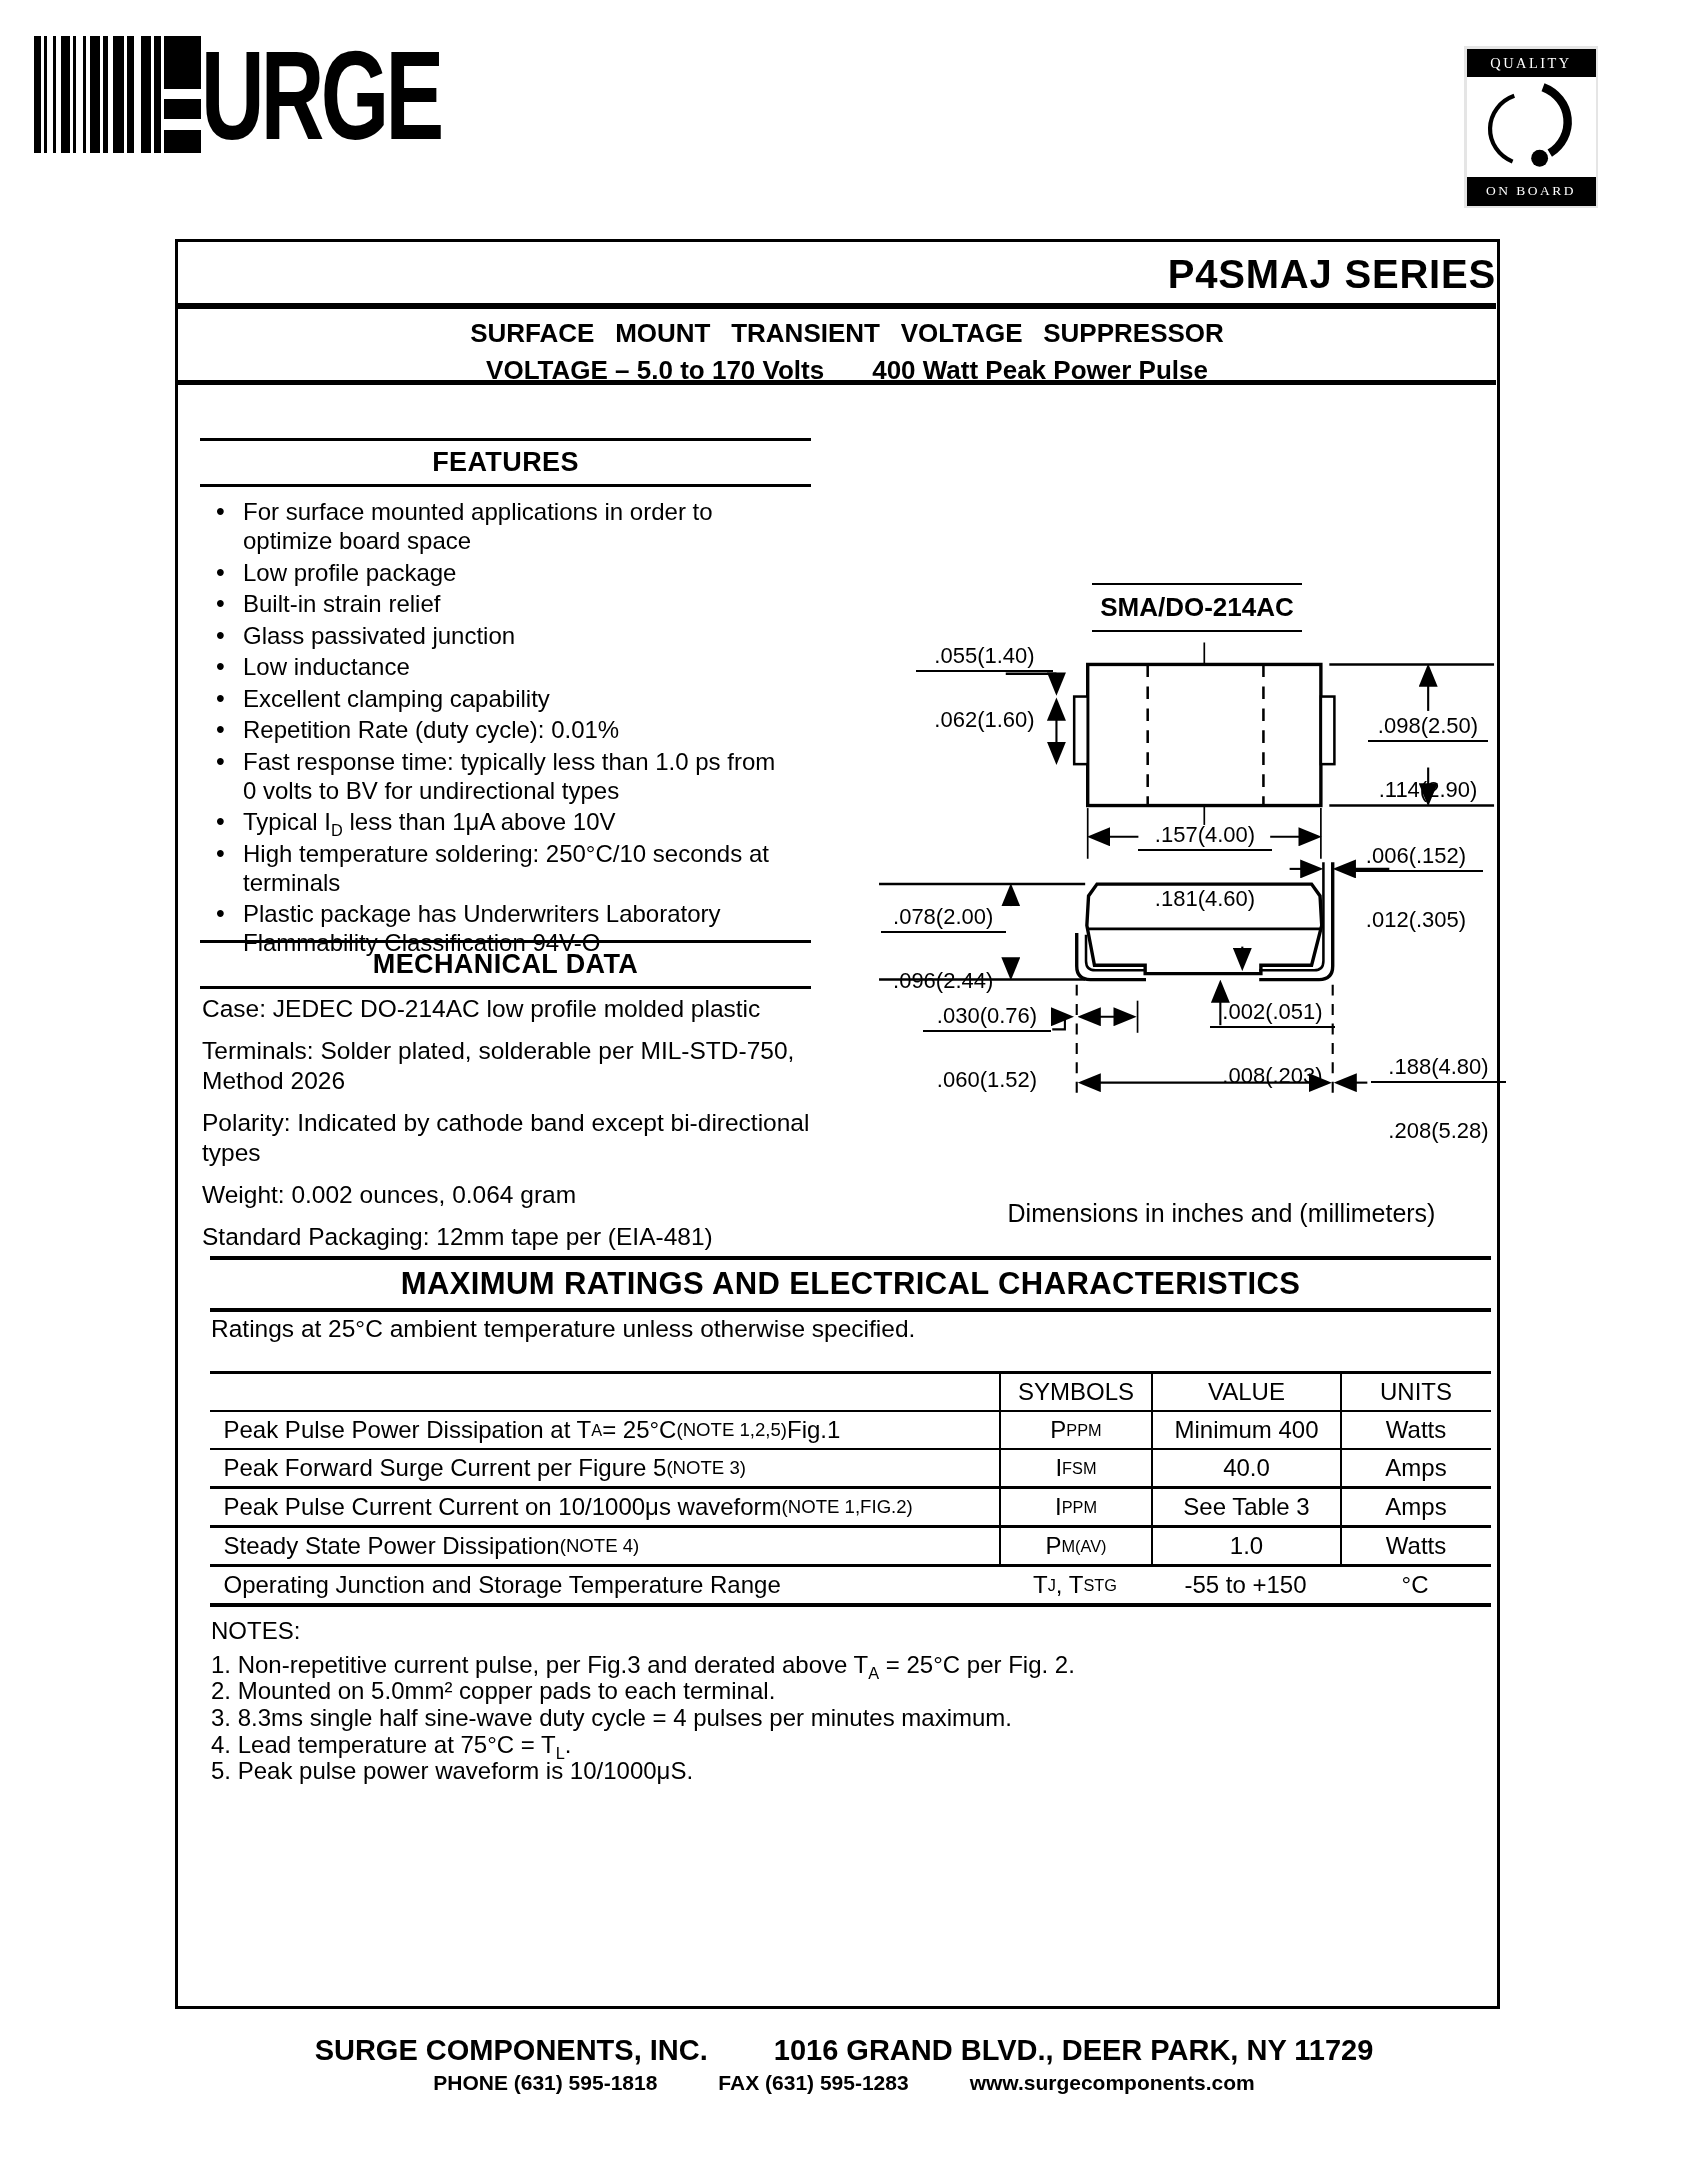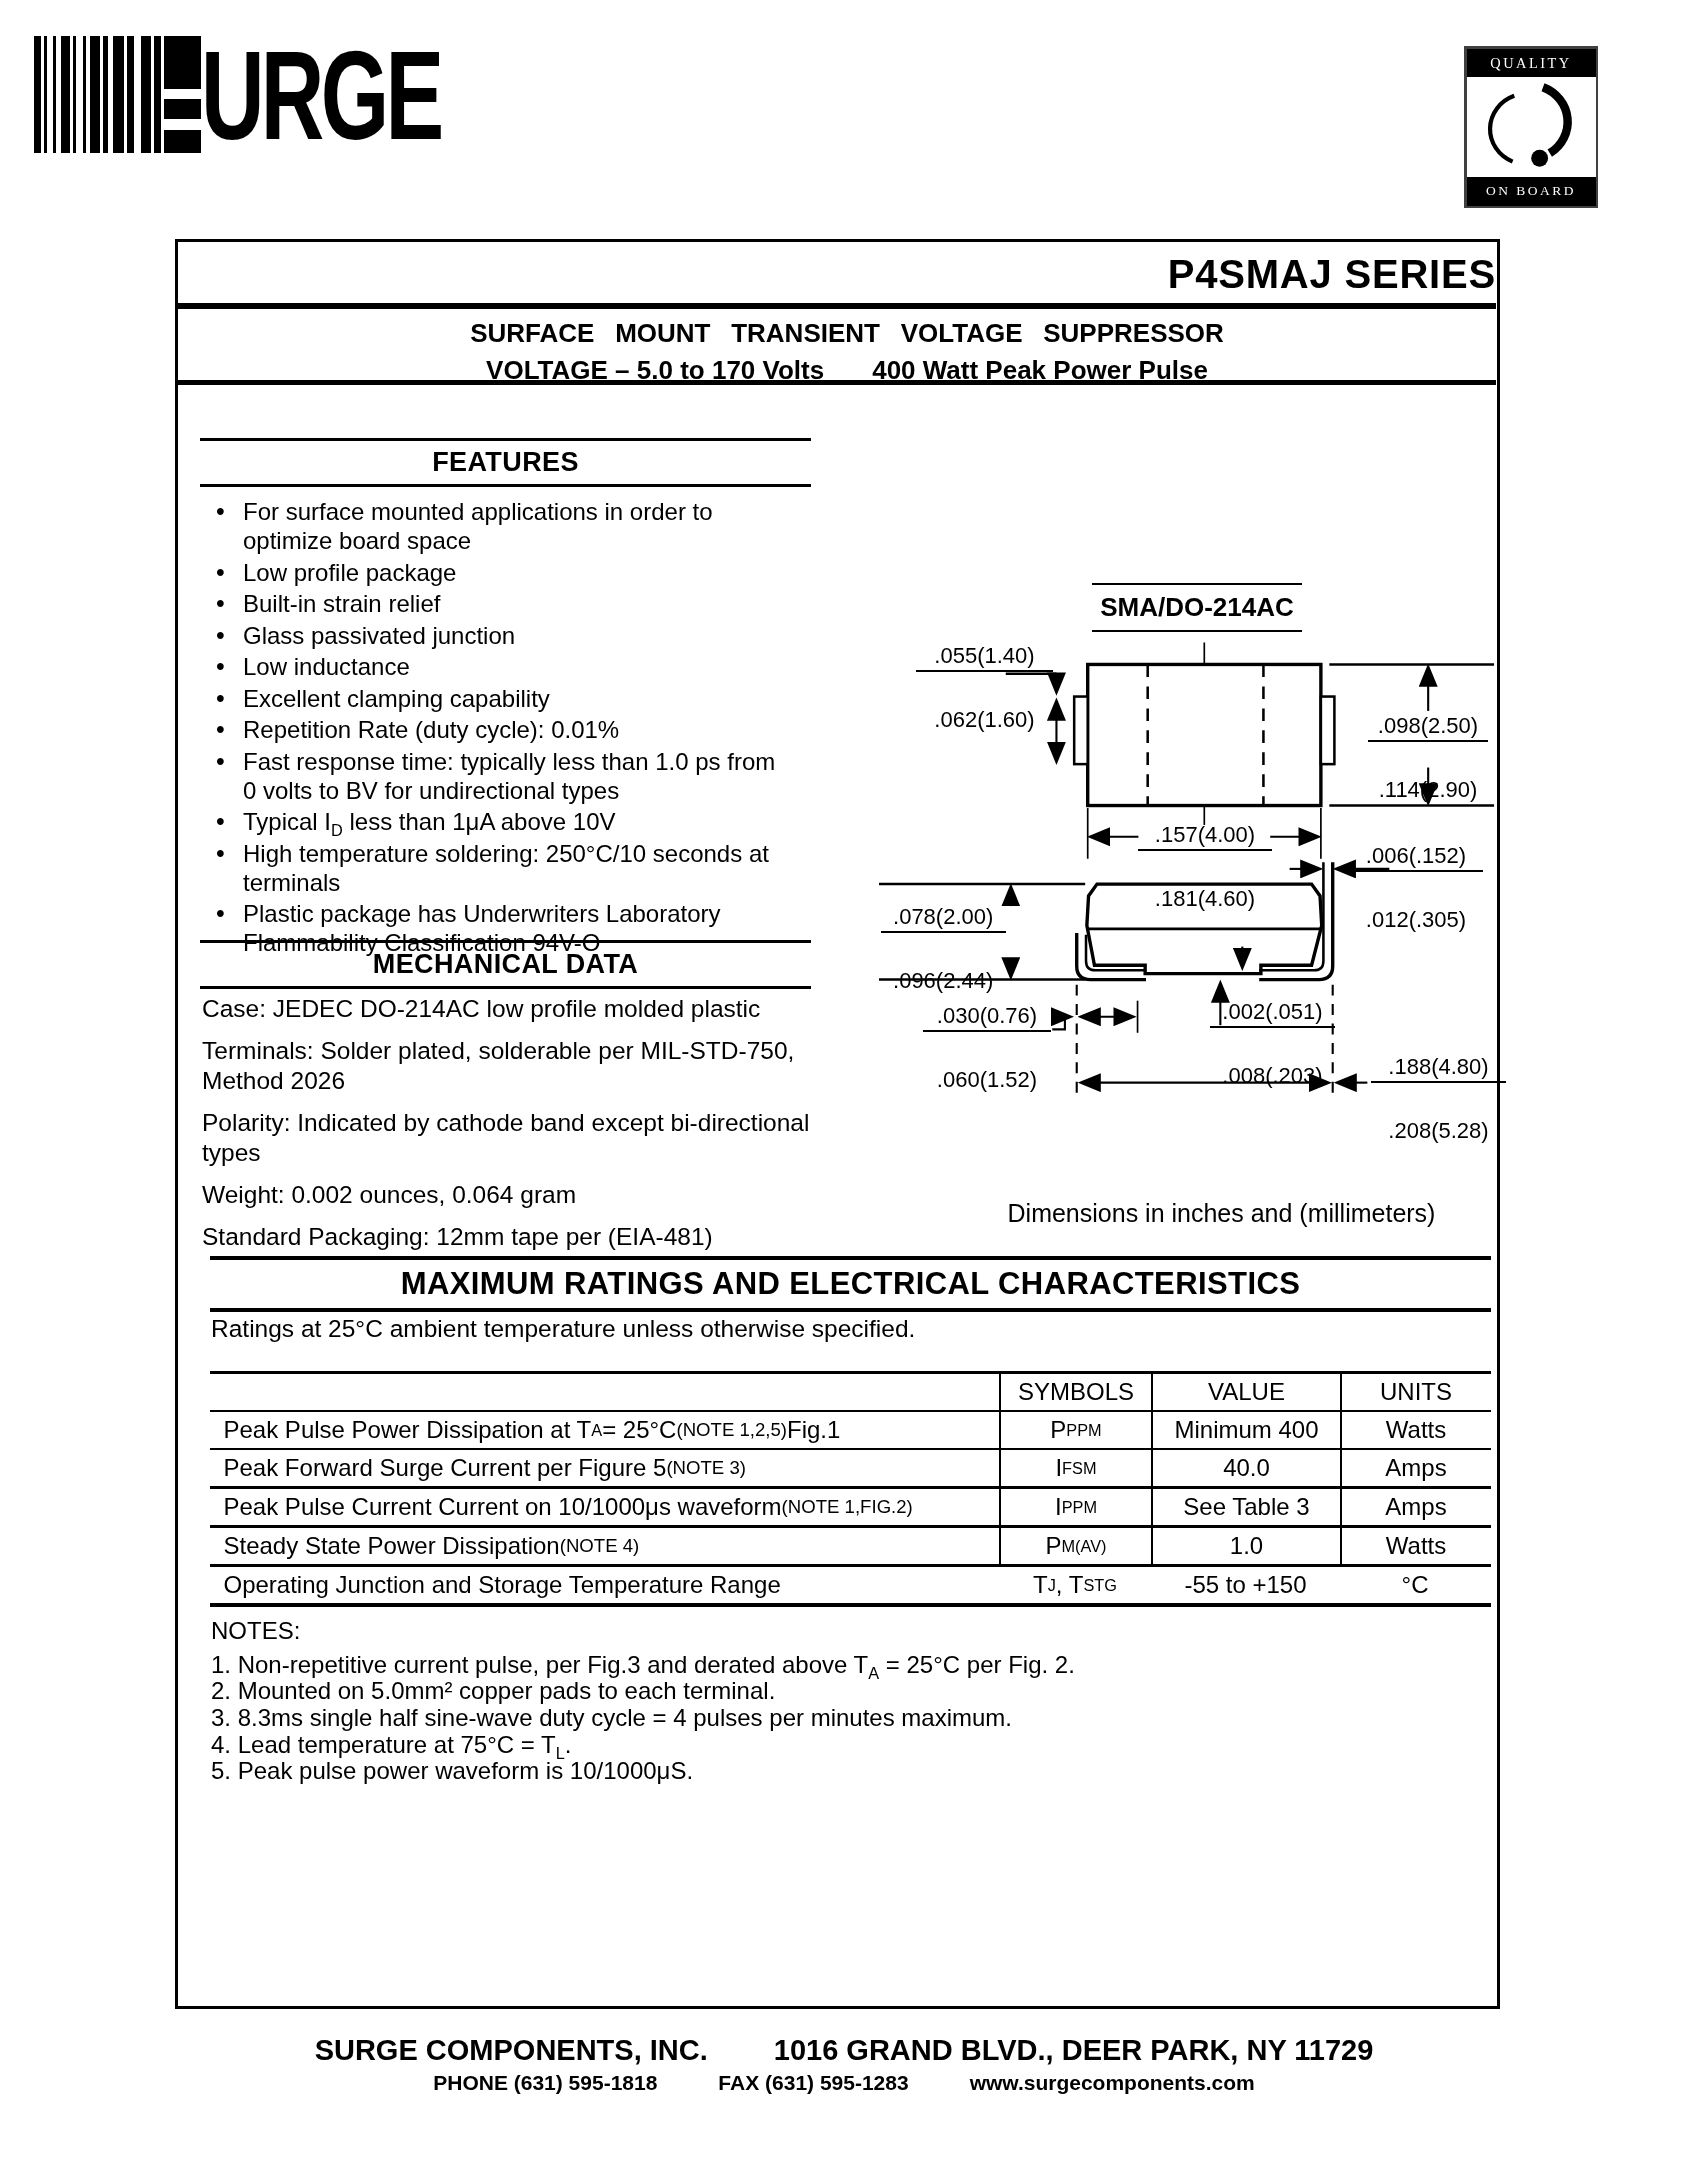--- a/index.html
+++ b/index.html
@@ -23,21 +23,21 @@
   .logo-block {
     width:37px; height:117px; margin-left:3.4px;
     background:linear-gradient(0deg,#000 0 20%,#fff 20% 29%,#000 29% 46%,#fff 46% 55%,#000 55% 100%);
   }
   .logo-text {
     font-weight:700; font-size:100px; line-height:95px; letter-spacing:-4.2px;
     transform:scale(0.88,1.26); transform-origin:left top; display:inline-block;
   }
 
   
-  .badge { left:1464px; top:46px; width:134px; height:162px; background:#404040; padding:2.5px; box-sizing:border-box; }
+  .badge { left:1464px; top:46px; width:134px; height:162px; background:#e5e5e5; padding:2.5px; box-sizing:border-box; }
   .badge-inner { width:100%; height:100%; display:flex; flex-direction:column; }
   .badge-band { background:#000; color:#fff; text-align:center;
     font-family:"Liberation Serif", serif; letter-spacing:2.5px; }
   .badge-top { font-size:14.4px; padding:6px 0 5px; }
   .badge-bot { font-size:13.5px; padding:6px 0 6.8px; }
   .badge-mid { flex:1; background:#fff; position:relative; }
 
   
   .mainbox { left:175px; top:239px; width:1325px; height:1770px; border:3.4px solid #000; box-sizing:border-box; }
   .titlebar { left:178px; top:243px; width:1318px; height:66px; border-bottom:6px solid #000;

